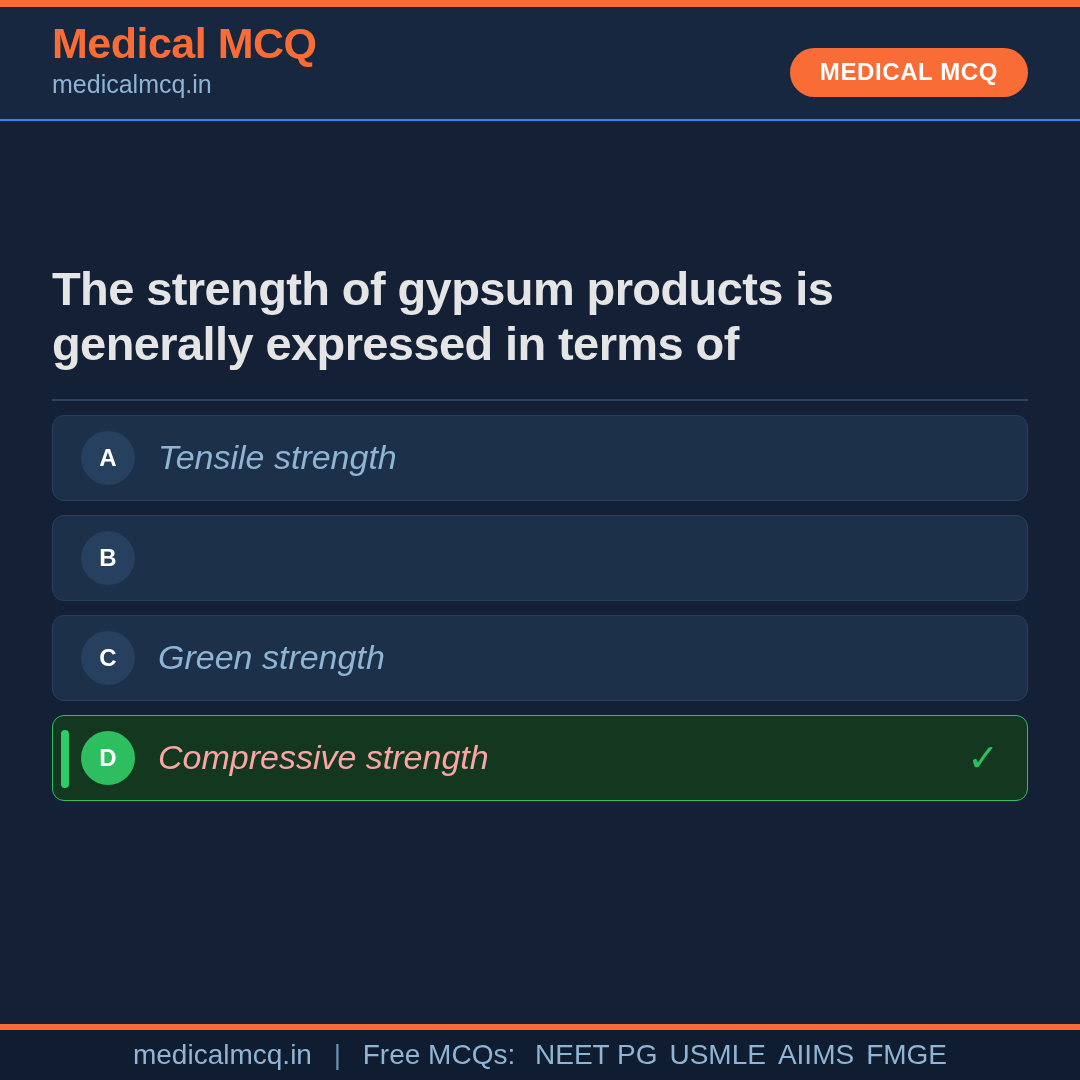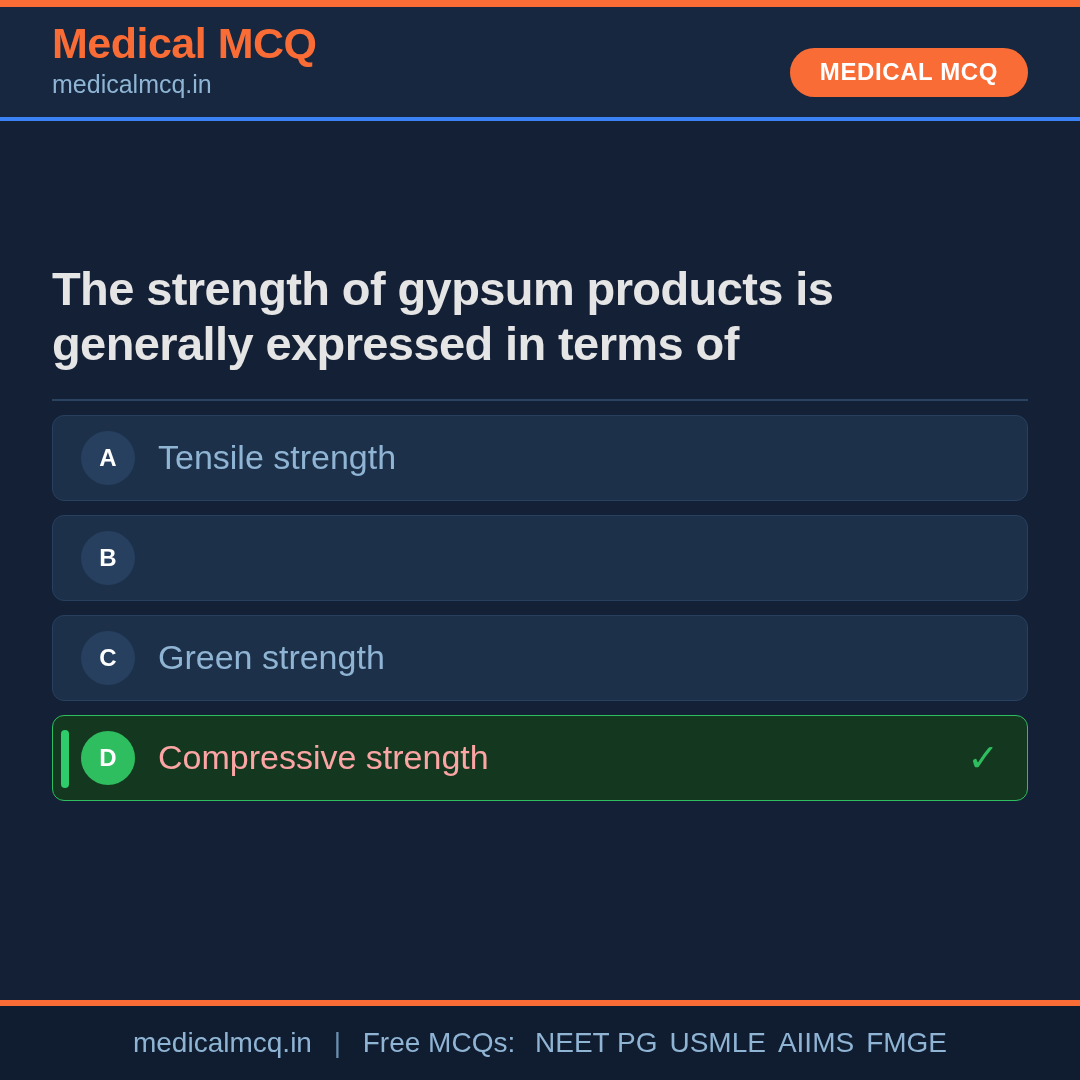--- a/index.html
+++ b/index.html
@@ -24,21 +24,21 @@
     background: #f96c35;
   }
 
   
   .header {
     position: absolute;
     top: 7px; left: 0;
     width: 1080px;
     height: 114px;
     background: #16273f;
-    border-bottom: 4px solid #3b82f6;
+    border-bottom: 2px solid #3b82f6;
     box-sizing: border-box;
   }
   .brand {
     position: absolute;
     left: 52px;
     top: 14px;
   }
   .brand-title {
     font-size: 43px;
     font-weight: bold;
@@ -139,38 +139,39 @@
   }
   .option.correct .letter {
     background: #2ebd5f;
   }
   .option-text {
     margin-left: 23px;
     font-size: 34px;
     color: #8fb4d4;
     line-height: 1.1;
     white-space: nowrap;
+    font-style: italic;
   }
   .option.correct .option-text {
     color: #fca5a5;
   }
   .check {
     margin-left: auto;
     color: #2ebd5f;
     font-size: 38px;
     line-height: 1;
     font-weight: normal;
   }
 
   
   .footer {
     position: absolute;
     bottom: 0; left: 0;
     width: 1080px;
-    height: 80px;
+    height: 56px;
     background: #101d31;
     border-top: 6px solid #f96c35;
     box-sizing: border-box;
     display: flex;
     align-items: center;
     justify-content: center;
   }
   .footer-text {
     font-size: 28px;
     color: #8fb4d4;

